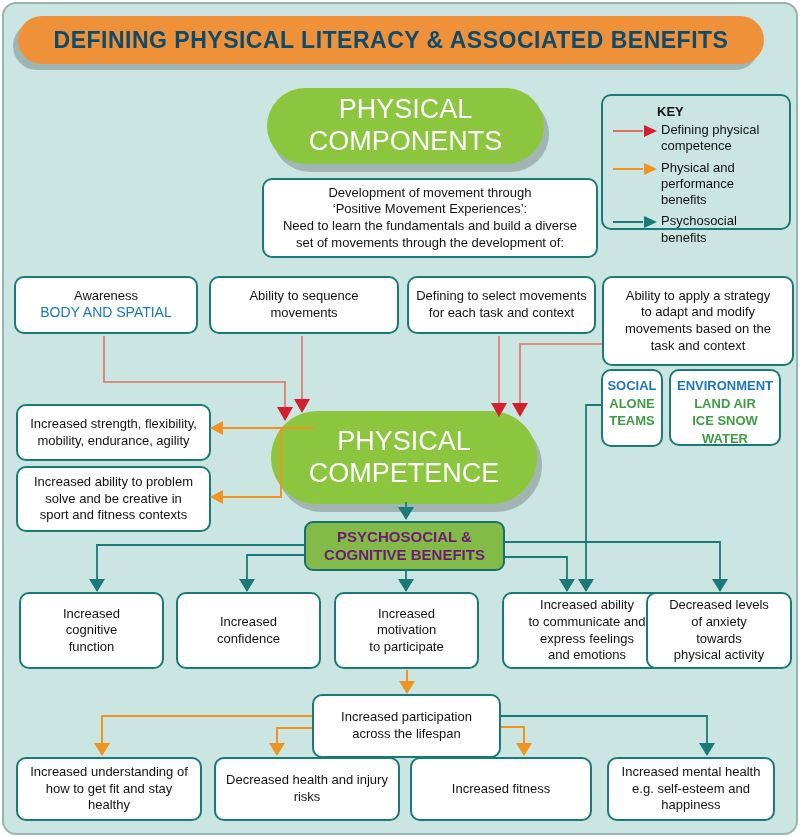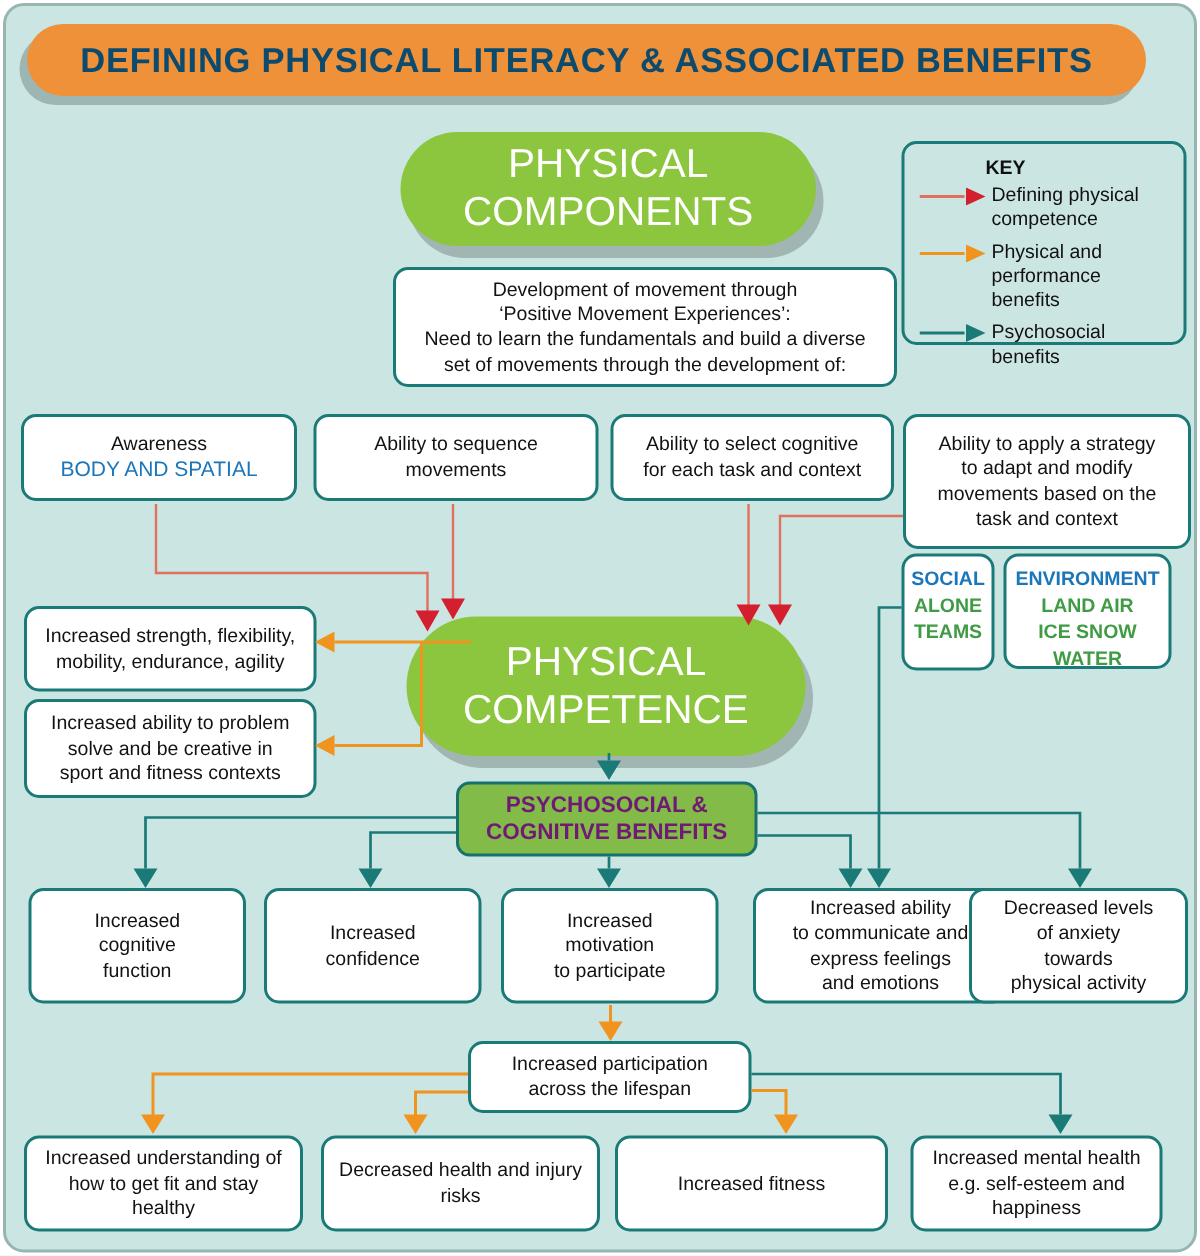--- a/index.html
+++ b/index.html
@@ -70,21 +70,21 @@
 
   <div class="node" style="left:10px;top:272px;width:184px;height:58px;">
     <span class="txt">Awareness</span>
     <span class="txt sub blue">BODY AND SPATIAL</span>
   </div>
   <div class="node" style="left:205px;top:272px;width:190px;height:58px;">
     <span class="txt">Ability to sequence
 movements</span>
   </div>
   <div class="node" style="left:403px;top:272px;width:189px;height:58px;">
-    <span class="txt">Ability to select cognitive
+    <span class="txt">Defining to select movements
 for each task and context</span>
   </div>
   <div class="node" style="left:598px;top:272px;width:192px;height:90px;">
     <span class="txt">Ability to apply a strategy
 to adapt and modify
 movements based on the
 task and context</span>
   </div>
 
   <div class="pill" style="left:267px;top:407px;width:266px;height:93px;">
@@ -139,21 +139,21 @@
 express feelings
 and emotions</span>
   </div>
   <div class="node" style="left:642px;top:588px;width:146px;height:77px;">
     <span class="txt">Decreased levels
 of anxiety
 towards
 physical activity</span>
   </div>
 
-  <div class="node" style="left:308px;top:690px;width:189px;height:48px;">
+  <div class="node" style="left:308px;top:690px;width:189px;height:64px;">
     <span class="txt">Increased participation
 across the lifespan</span>
   </div>
 
   <div class="node" style="left:12px;top:753px;width:186px;height:64px;">
     <span class="txt">Increased understanding of
 how to get fit and stay
 healthy</span>
   </div>
   <div class="node" style="left:210px;top:753px;width:186px;height:64px;">

